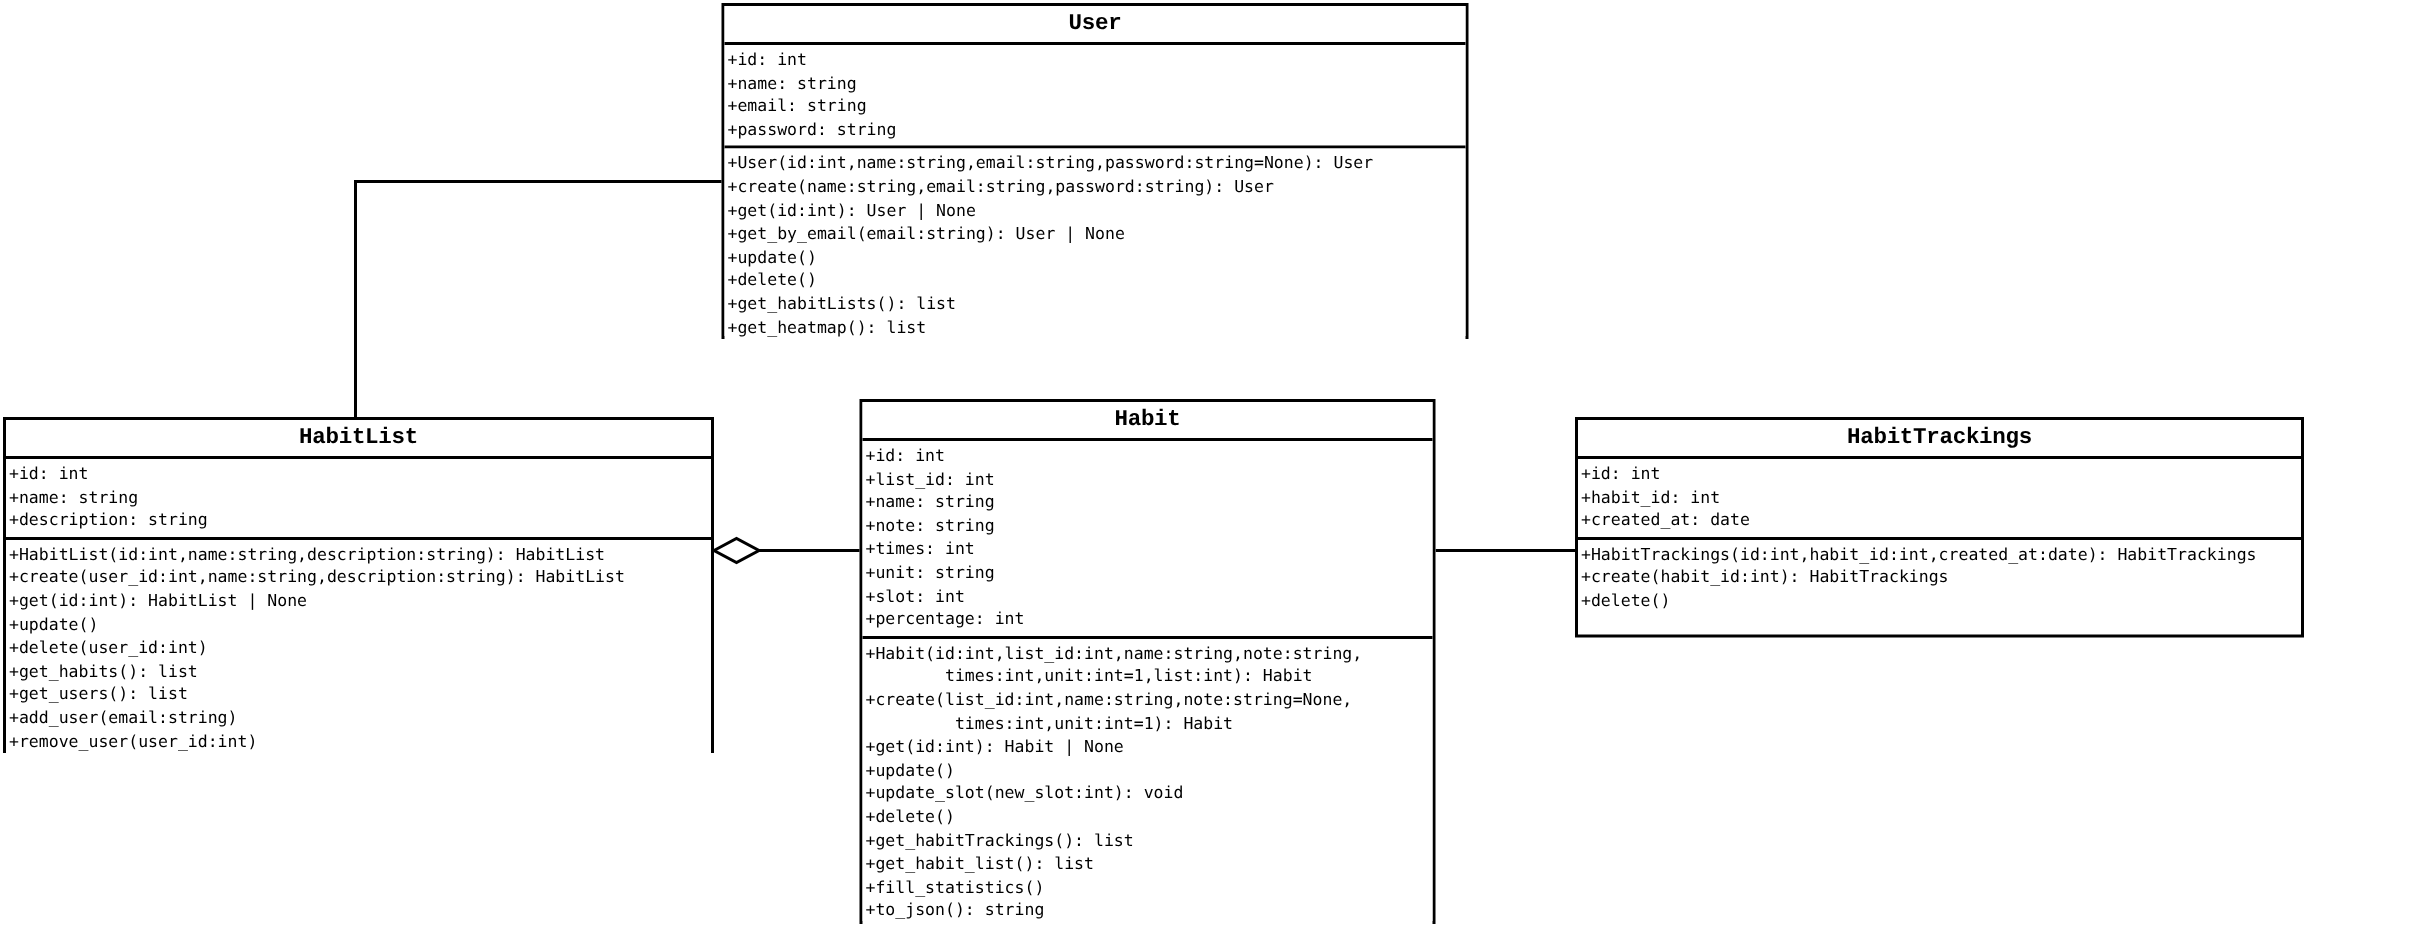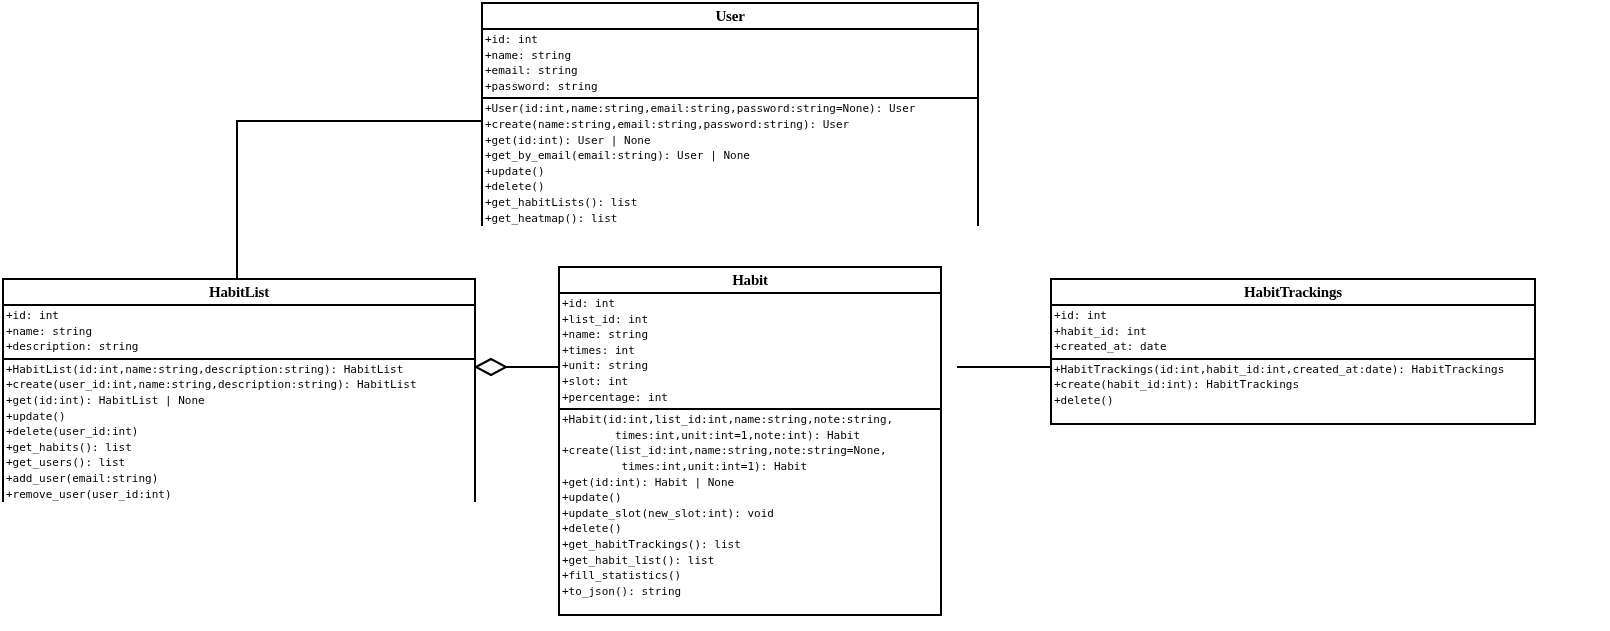--- a/index.html
+++ b/index.html
@@ -23,21 +23,21 @@
     box-sizing: border-box;
     border: 2px solid #000000;
     background: #ffffff;
     overflow: visible;
   }
   .uml-title {
     box-sizing: border-box;
     height: 26px;
     line-height: 24px;
     text-align: center;
-    font-family: Liberation Serif, serif;
+    font-family: Liberation Mono, monospace;
     font-weight: bold;
     font-size: 15px;
     letter-spacing: -0.2px;
     color: #000000;
     border-bottom: 2px solid #000000;
     background: #ffffff;
     white-space: nowrap;
     overflow: hidden;
   }
   .uml-compartment {
@@ -119,34 +119,35 @@
       <div class="uml-row">+get(id:int): HabitList | None</div>
       <div class="uml-row">+update()</div>
       <div class="uml-row">+delete(user_id:int)</div>
       <div class="uml-row">+get_habits(): list</div>
       <div class="uml-row">+get_users(): list</div>
       <div class="uml-row">+add_user(email:string)</div>
       <div class="uml-row">+remove_user(user_id:int)</div>
     </div>
   </div>
 
-  <div class="uml-class" style="left:558px; top:266px; width:384px; height:350px;">
+  <div class="uml-class" style="left:573px; top:266px; width:384px; height:350px;">
     <div class="uml-title">Habit</div>
     <div class="uml-compartment attributes">
       <div class="uml-row">+id: int</div>
       <div class="uml-row">+list_id: int</div>
       <div class="uml-row">+name: string</div>
+      <div class="uml-row">+note: string</div>
       <div class="uml-row">+times: int</div>
       <div class="uml-row">+unit: string</div>
       <div class="uml-row">+slot: int</div>
       <div class="uml-row">+percentage: int</div>
     </div>
     <div class="uml-compartment methods">
       <div class="uml-row">+Habit(id:int,list_id:int,name:string,note:string,</div>
-      <div class="uml-row">        times:int,unit:int=1,note:int): Habit</div>
+      <div class="uml-row">        times:int,unit:int=1,list:int): Habit</div>
       <div class="uml-row">+create(list_id:int,name:string,note:string=None,</div>
       <div class="uml-row">         times:int,unit:int=1): Habit</div>
       <div class="uml-row">+get(id:int): Habit | None</div>
       <div class="uml-row">+update()</div>
       <div class="uml-row">+update_slot(new_slot:int): void</div>
       <div class="uml-row">+delete()</div>
       <div class="uml-row">+get_habitTrackings(): list</div>
       <div class="uml-row">+get_habit_list(): list</div>
       <div class="uml-row">+fill_statistics()</div>
       <div class="uml-row">+to_json(): string</div>

